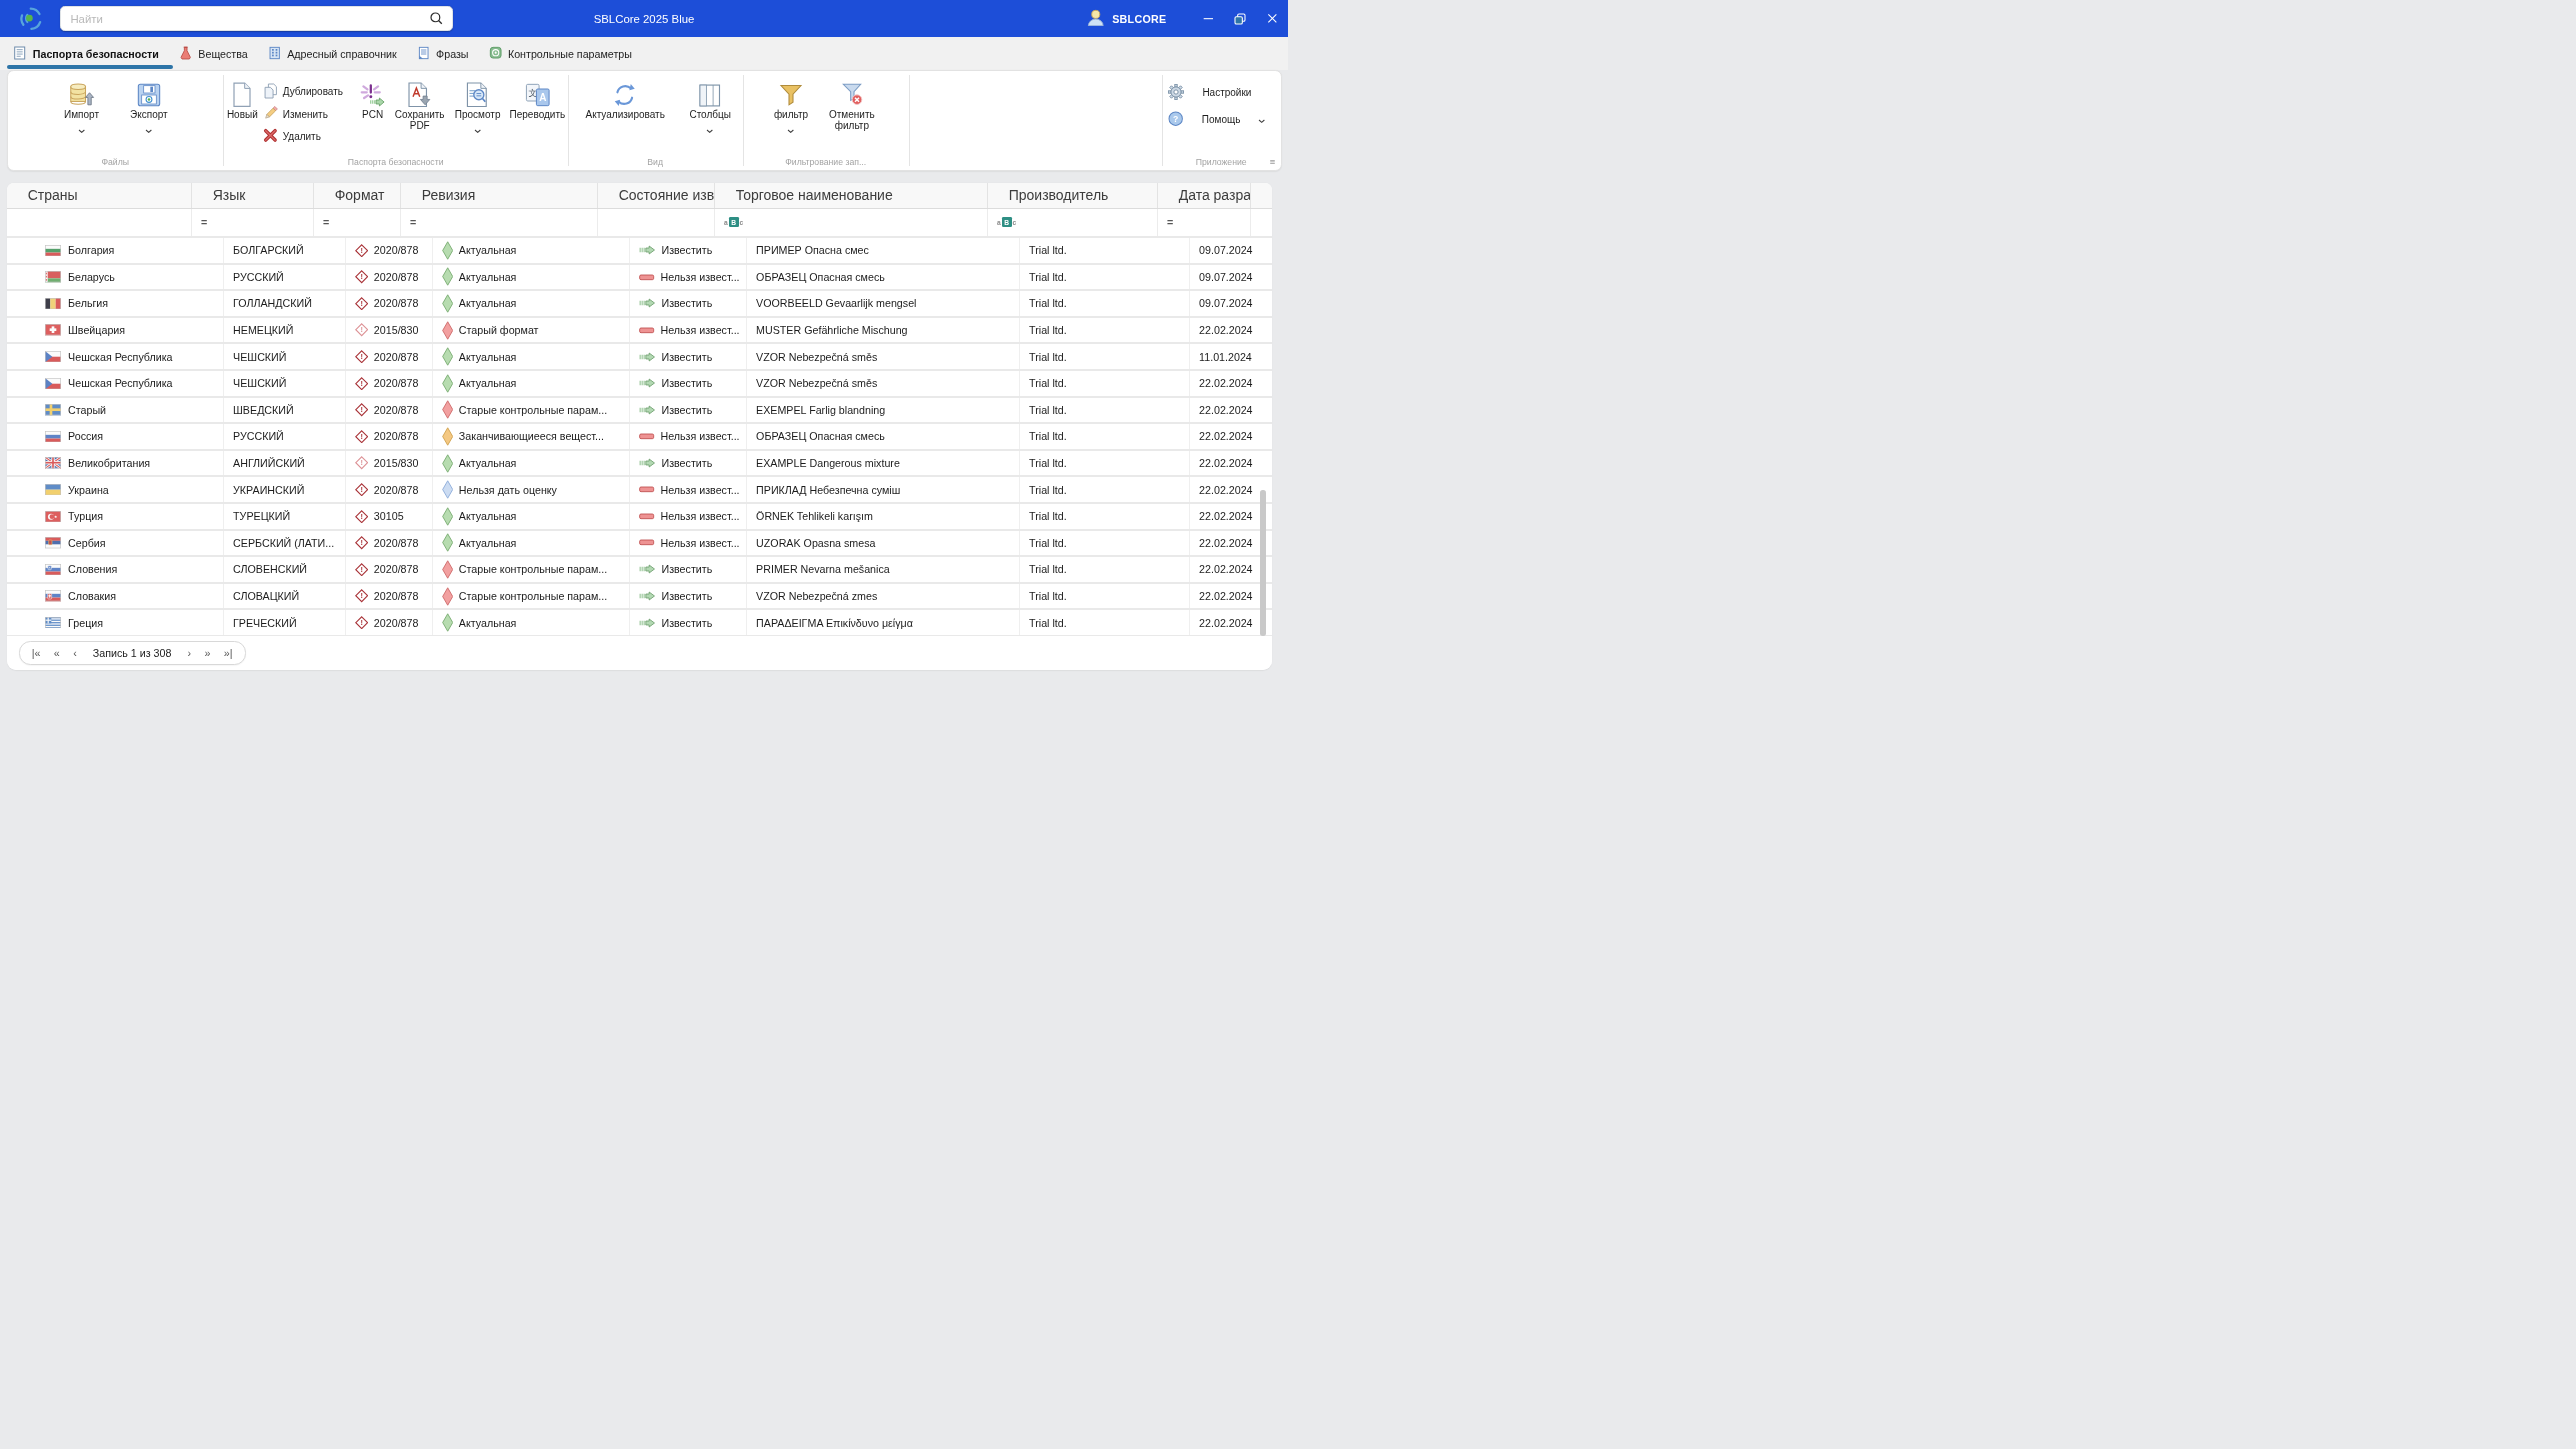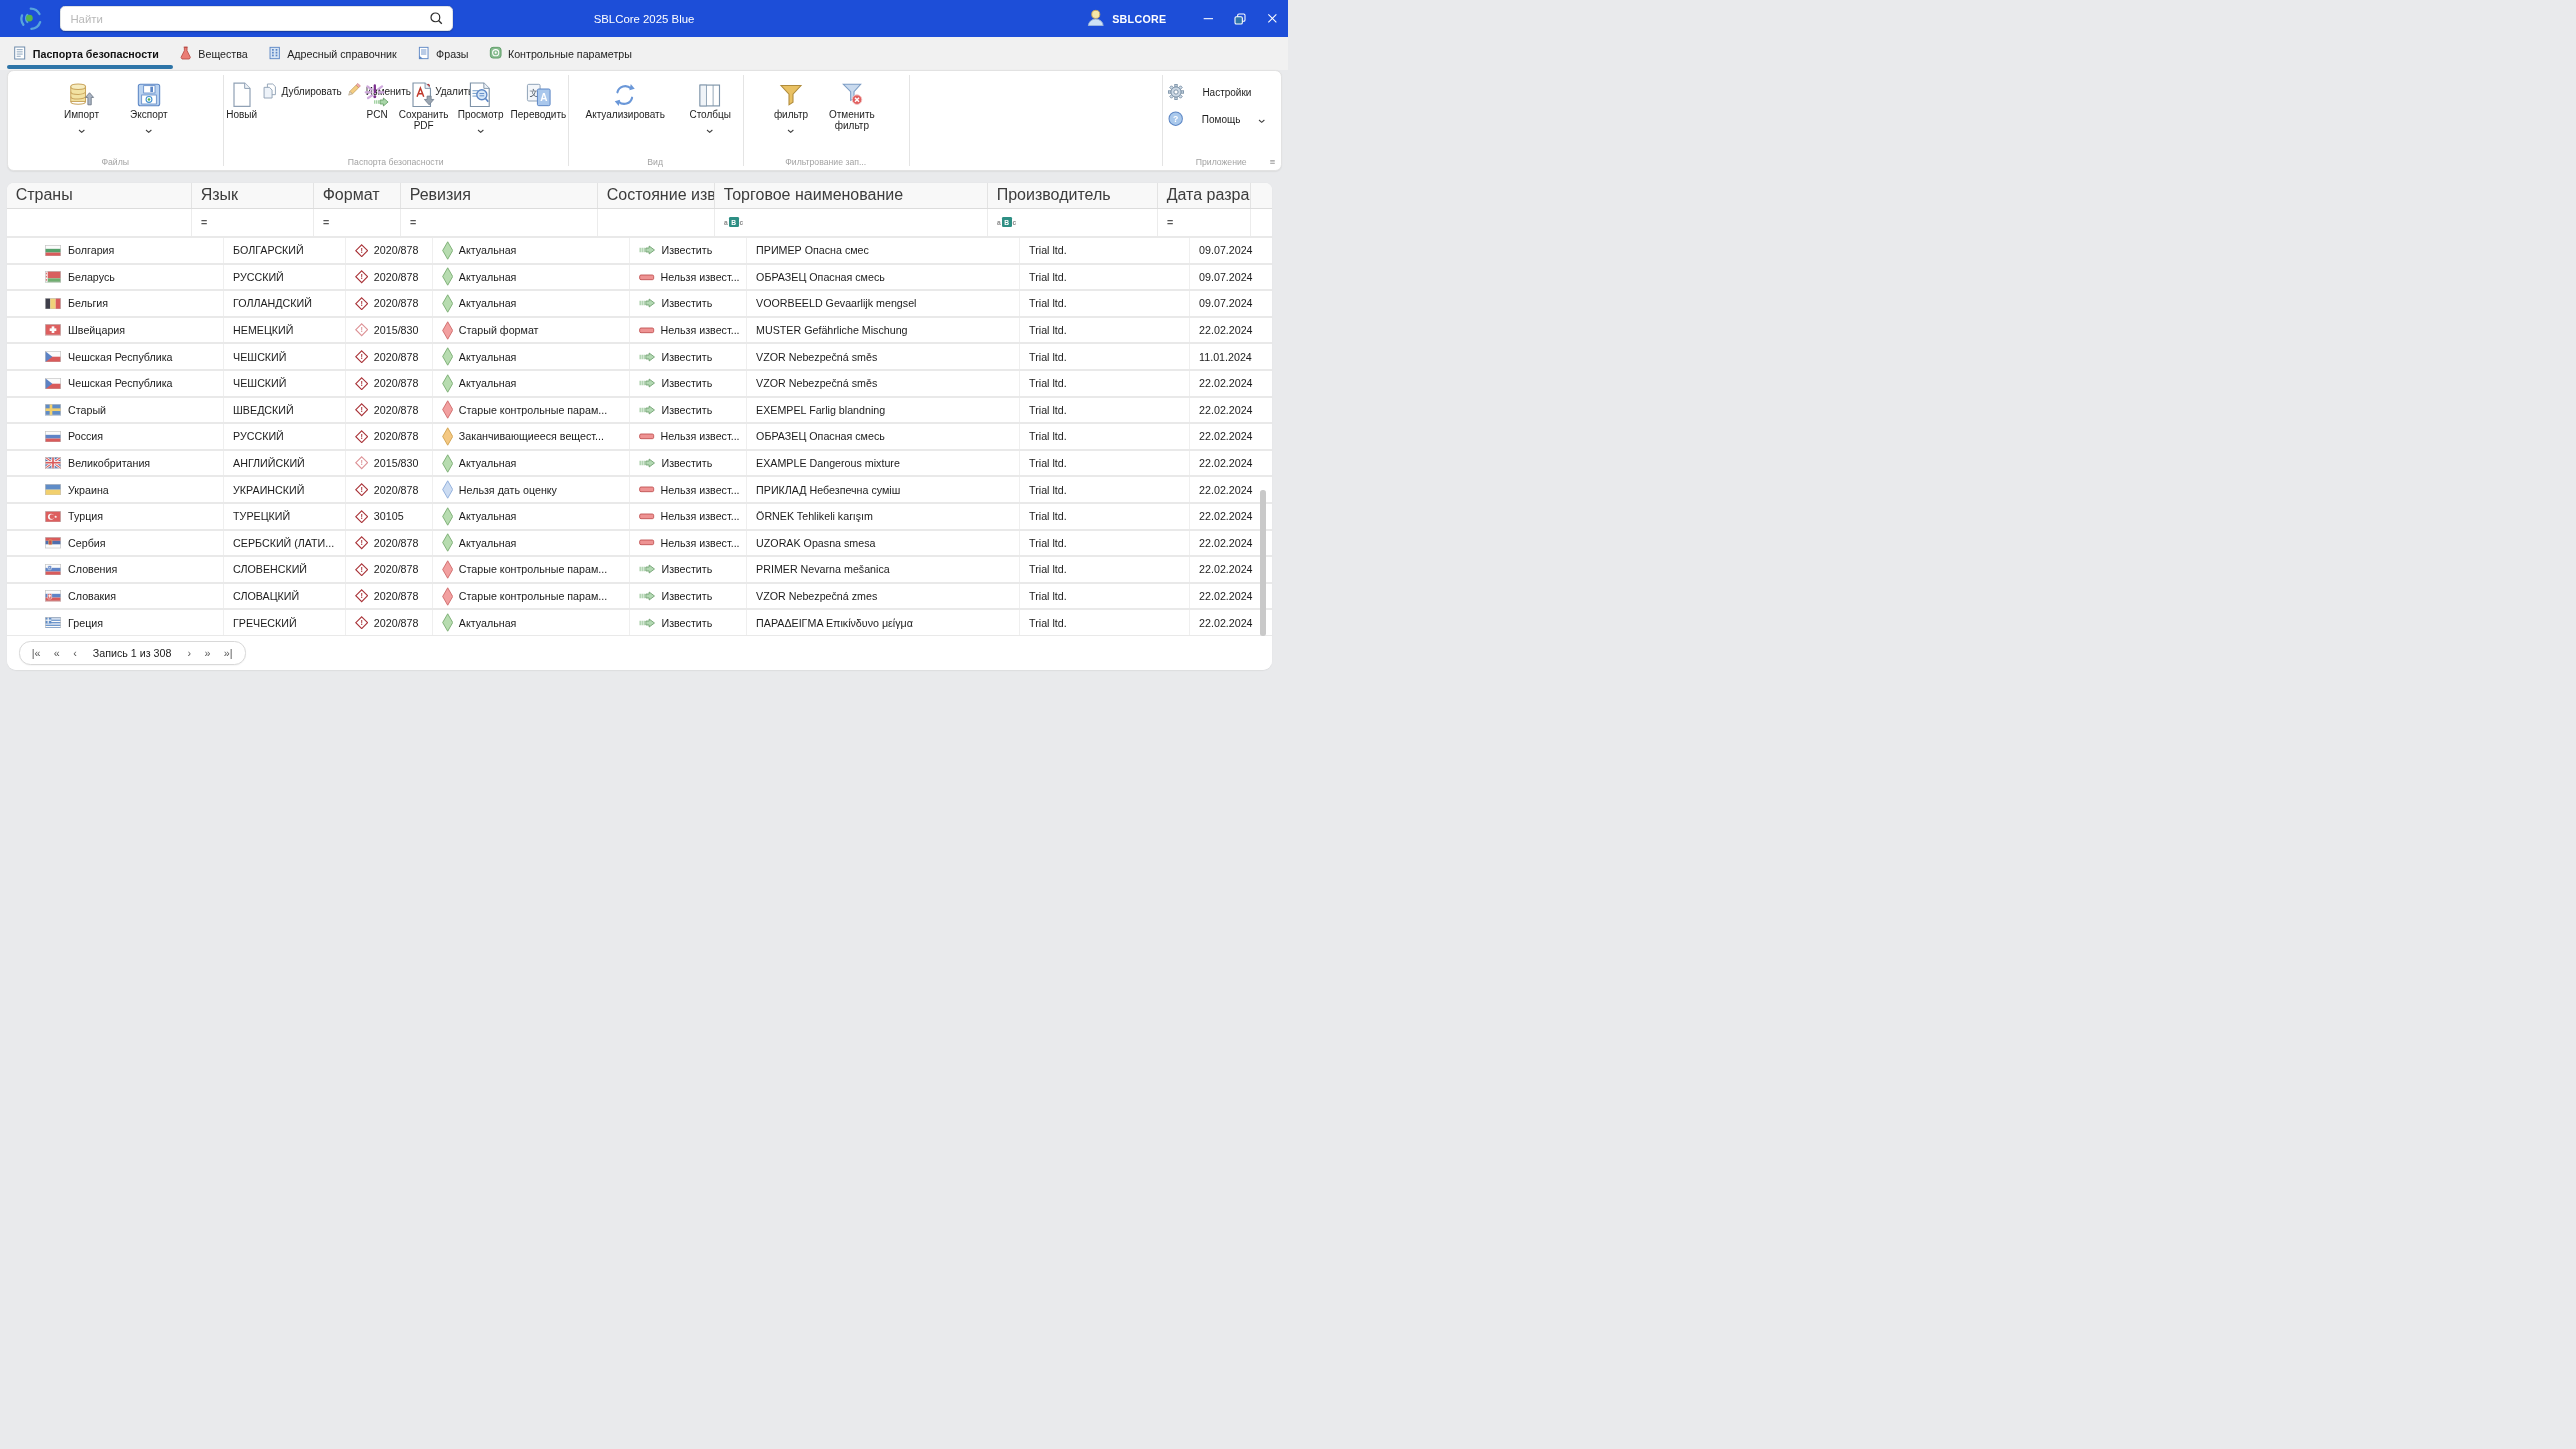--- a/index.html
+++ b/index.html
@@ -64,36 +64,36 @@
   .bigbtns { display:flex; justify-content:center; padding-top:5.4px; }
   .bigbtn {
     display:flex; flex-direction:column; align-items:center; padding-top:1.3px;
     border-radius:3.4px; cursor:default;
   }
   .bigbtn .icn { height:29.5px; display:flex; align-items:flex-end; justify-content:center; }
   .bigbtn .blabel {
     margin-top:2.7px; font-size:10px; color:#1e1e1e; text-align:center; line-height:10.7px;
   }
   .bigbtn .chev { margin-top:2.7px; height:5.4px; }
-  .smallstack { display:flex; flex-direction:row; justify-content:flex-start; padding-top:6.7px; gap:4.7px; }
+  .smallstack { display:flex; flex-direction:column; justify-content:flex-start; padding-top:6.7px; gap:4.7px; }
   .smallbtn { display:flex; align-items:center; gap:4.7px; height:17.5px; }
   .smallbtn .slabel { font-size:10px; color:#1e1e1e; white-space:nowrap; }
   .approw { display:flex; align-items:center; gap:18px; height:27px; padding-left:6.7px; }
   .approw .slabel { font-size:10px; color:#1e1e1e; }
   .menu-glyph { position:absolute; right:5.4px; bottom:2.7px; color:#9a9a9a; font-size:9.4px; }
   
   .tablepanel {
     position:absolute; left:6.7px; top:183px; width:1265px; height:487px;
     background:#fff; border-radius:6.7px 6.7px 9.4px 9.4px;
     box-shadow:0 0.7px 1.3px rgba(0,0,0,.06); overflow:hidden;
   }
   .grid { display:grid; grid-template-columns:185px 122px 87px 197px 117px 273px 170px 93px 1fr; }
   .thead { height:25.5px; background:#f8f8f8; border-bottom:1.3px solid #dcdcdc; }
   .thead .hcell {
-    font-size:16px; color:#3c3c3c; display:flex; align-items:center; padding-left:9px;
+    font-size:14px; color:#3c3c3c; display:flex; align-items:center; padding-left:21px;
     border-right:0.7px solid #e3e3e3; overflow:hidden; white-space:nowrap;
   }
   .thead .hcell:last-child { border-right:none; }
   .frow { height:29.5px; background:#fff; border-bottom:2px solid #e9e9e9; }
   .fcell {
     display:flex; align-items:center; padding-left:9.4px; border-right:0.7px solid #ececec;
     font-size:10.7px; color:#555; font-weight:bold;
   }
   .fcell:last-child { border-right:none; }
   .abc { font-weight:normal; display:flex; align-items:center; }

